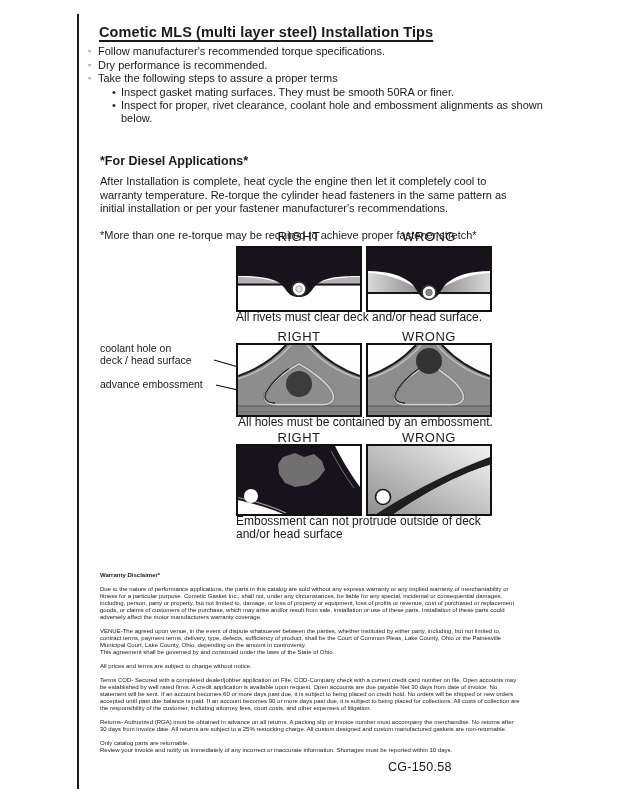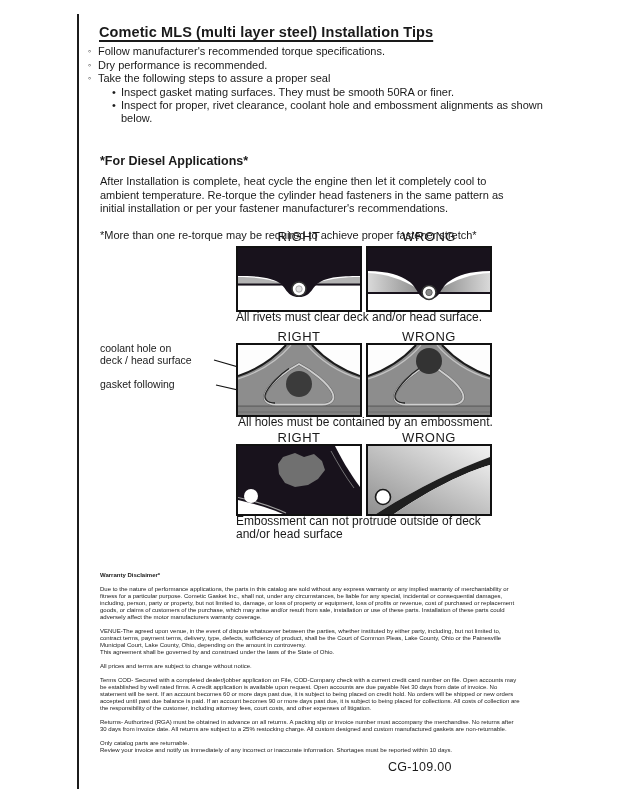--- a/index.html
+++ b/index.html
@@ -51,35 +51,35 @@
   <div class="tip-row">
     <span class="marker">◦</span>
     <span>Follow manufacturer's recommended torque specifications.</span>
   </div>
   <div class="tip-row">
     <span class="marker">◦</span>
     <span>Dry performance is recommended.</span>
   </div>
   <div class="tip-row">
     <span class="marker">◦</span>
-    <span>Take the following steps to assure a proper seal</span>
+    <span>Take the following steps to assure a proper terms</span>
   </div>
   <div class="tip-row tip-sub">
     <span class="marker">•</span>
     <span>Inspect gasket mating surfaces.  They must be smooth 50RA or finer.</span>
   </div>
   <div class="tip-row tip-sub">
     <span class="marker">•</span>
     <span>Inspect for proper, rivet clearance, coolant hole and embossment alignments as shown below.</span>
   </div>
 </div>
 
 <div class="abs diesel">
   <div class="diesel-heading">*For Diesel Applications*</div>
-  <p>After Installation is complete, heat cycle the engine then let it completely cool to ambient temperature. Re-torque the cylinder head fasteners in the same pattern as initial installation or per your fastener manufacturer's recommendations.</p>
+  <p>After Installation is complete, heat cycle the engine then let it completely cool to warranty temperature. Re-torque the cylinder head fasteners in the same pattern as initial installation or per your fastener manufacturer's recommendations.</p>
   <p class="note">*More than one re-torque may be required to achieve proper fastener stretch*</p>
 </div>
 
 <div class="abs dlabel" style="left:236px;top:229px;">RIGHT</div>
 <div class="abs dlabel" style="left:366px;top:229px;">WRONG</div>
 
 <div class="abs dbox" style="left:236px;top:246px;height:62px;">
   <svg viewBox="0 0 122 62" width="122" height="62">
     <rect width="122" height="62" fill="#ffffff"></rect>
     <path d="M0,29 C16,29 28,30.5 42,34.5 L42,37.5 L0,37.5 Z" fill="#b3b3b3"></path>
@@ -113,21 +113,21 @@
   </svg>
 </div>
 
 <div class="abs dcaption" style="left:236px;top:311px;width:300px;">All rivets must clear deck and/or head surface.</div>
 
 <div class="abs dlabel" style="left:236px;top:329px;">RIGHT</div>
 <div class="abs dlabel" style="left:366px;top:329px;">WRONG</div>
 
 <div class="abs pointer-label" style="left:100px;top:342px;width:112px;">coolant hole on
 deck / head surface</div>
-<div class="abs pointer-label" style="left:100px;top:378px;width:114px;">gasket following</div>
+<div class="abs pointer-label" style="left:100px;top:378px;width:114px;">advance embossment</div>
 
 <svg class="abs" style="left:100px;top:335px;" width="200" height="70" viewBox="0 0 200 70">
   <line x1="114" y1="25" x2="190" y2="47" stroke="#111111" stroke-width="1.1"></line>
   <line x1="116" y1="50" x2="160" y2="60" stroke="#111111" stroke-width="1.1"></line>
 </svg>
 
 <div class="abs dbox" style="left:236px;top:343px;height:70px;">
   <svg viewBox="0 0 122 70" width="122" height="70">
     <rect width="122" height="70" fill="#8d8d8d"></rect>
     <rect y="61" width="122" height="9" fill="#828282"></rect>
@@ -211,13 +211,13 @@
   <p>Due to the nature of performance applications, the parts in this catalog are sold without any express warranty or any implied warranty of merchantability or fitness for a particular purpose.  Cometic Gasket Inc., shall not, under any circumstances, be liable for any special, incidental or consequential damages, including, person, party or property, but not limited to, damage, or loss of property or equipment, loss of profits or revenue, cost of purchased or replacement goods, or claims of customers of the purchase, which may arise and/or result from sale, installation or use of these parts.  Installation of these parts could adversely affect the motor manufacturers warranty coverage.</p>
   <p>VENUE-The agreed upon venue, in the event of dispute whatsoever between the parties, whether instituted by either party, including, but not limited to, contract terms, payment terms, delivery, type, defects, sufficiency of product, shall be the Court of Common Pleas, Lake County, Ohio or the Painesville Municipal Court, Lake County, Ohio, depending on the amount in controversy.
 This agreement shall be governed by and construed under the laws of the State of Ohio.</p>
   <p>All prices and terms are subject to change without notice.</p>
   <p>Terms COD- Secured with a completed dealer/jobber application on File, COD-Company check with a current credit card number on file.  Open accounts may be established by well rated firms.  A credit application is available upon request.  Open accounts are due payable Net 30 days from date of invoice.  No statement will be sent.  If an account becomes 60 or more days past due, it is subject to being placed on credit hold.  No orders will be shipped or new orders accepted until past due balance is paid.  If an account becomes 90 or more days past due, it is subject to being placed for collections.  All costs of collection are the responsibility of the customer, including attorney fees, court costs, and other expenses of litigation.</p>
   <p>Returns- Authorized (RGA) must be obtained in advance on all returns.  A packing slip or invoice number must accompany the merchandise.  No returns after 30 days from invoice date.  All returns are subject to a 25% restocking charge.  All custom designed and custom manufactured gaskets are non-returnable.</p>
   <p>Only catalog parts are returnable.
 Review your invoice and notify us immediately of any incorrect or inaccurate information.  Shortages must be reported within 10 days.</p>
 </div>
 
-<div class="abs footer-code">CG-109.00</div>
+<div class="abs footer-code">CG-150.58</div>
 
 </body></html>

